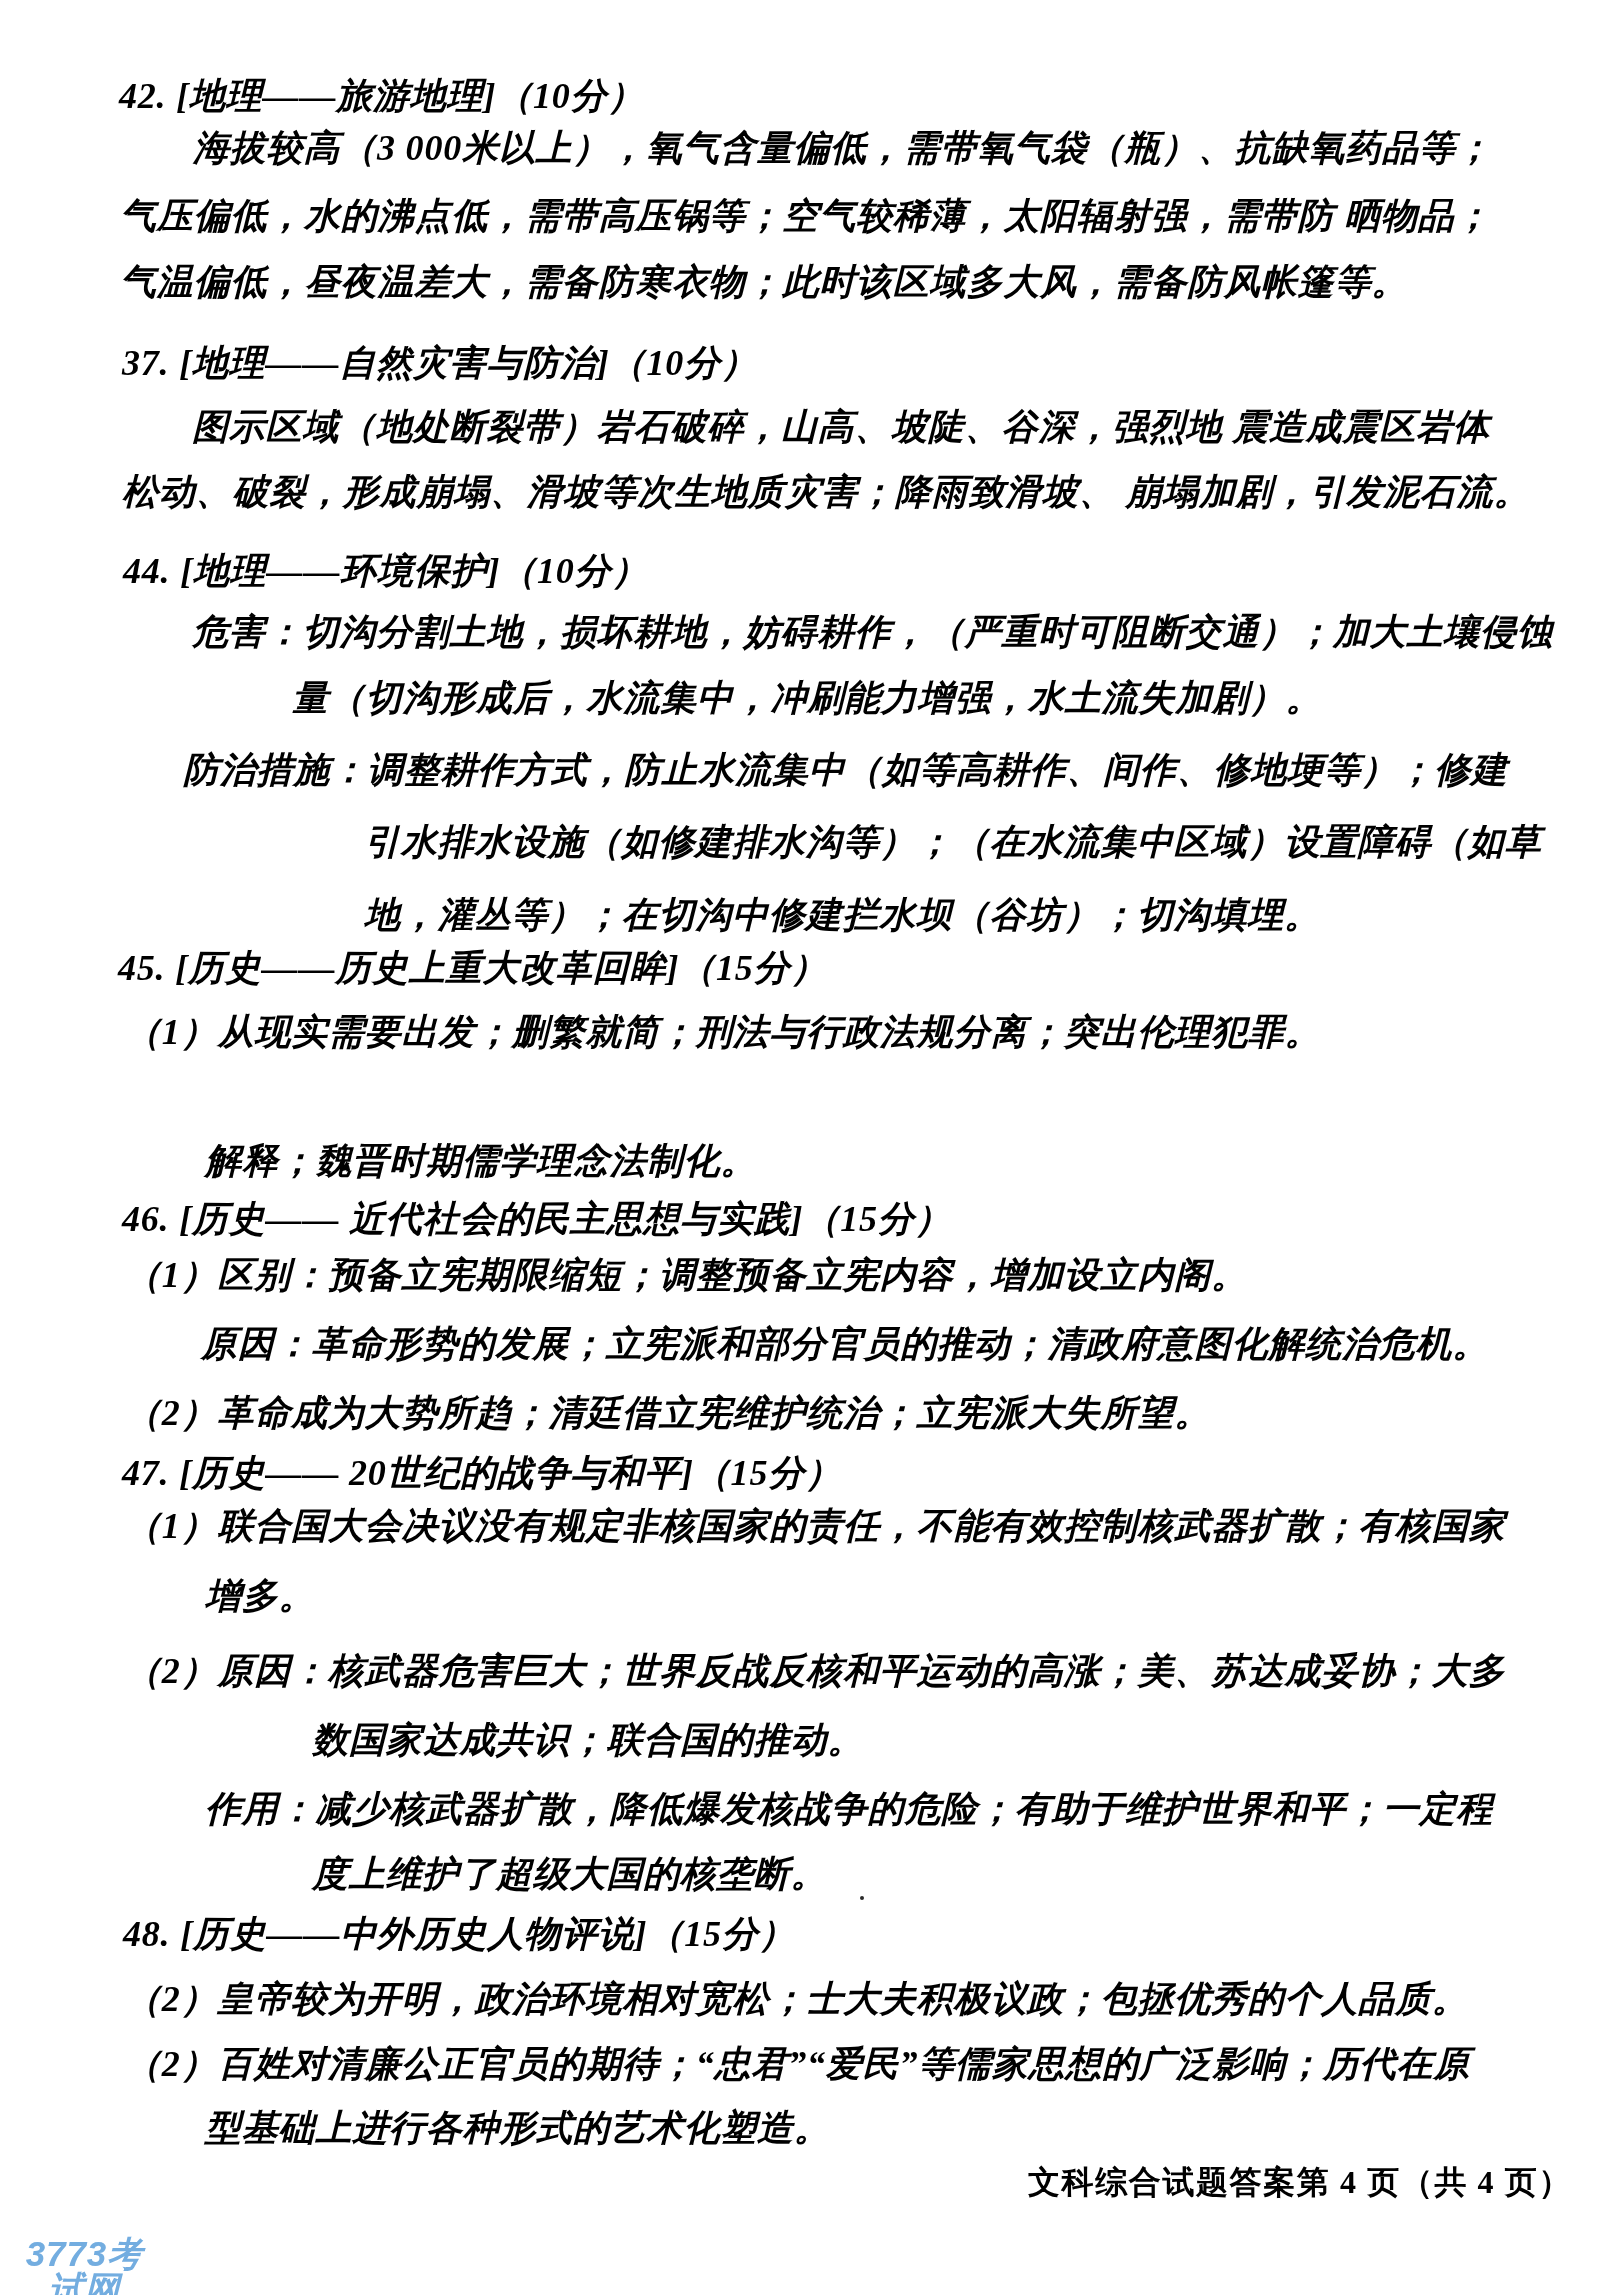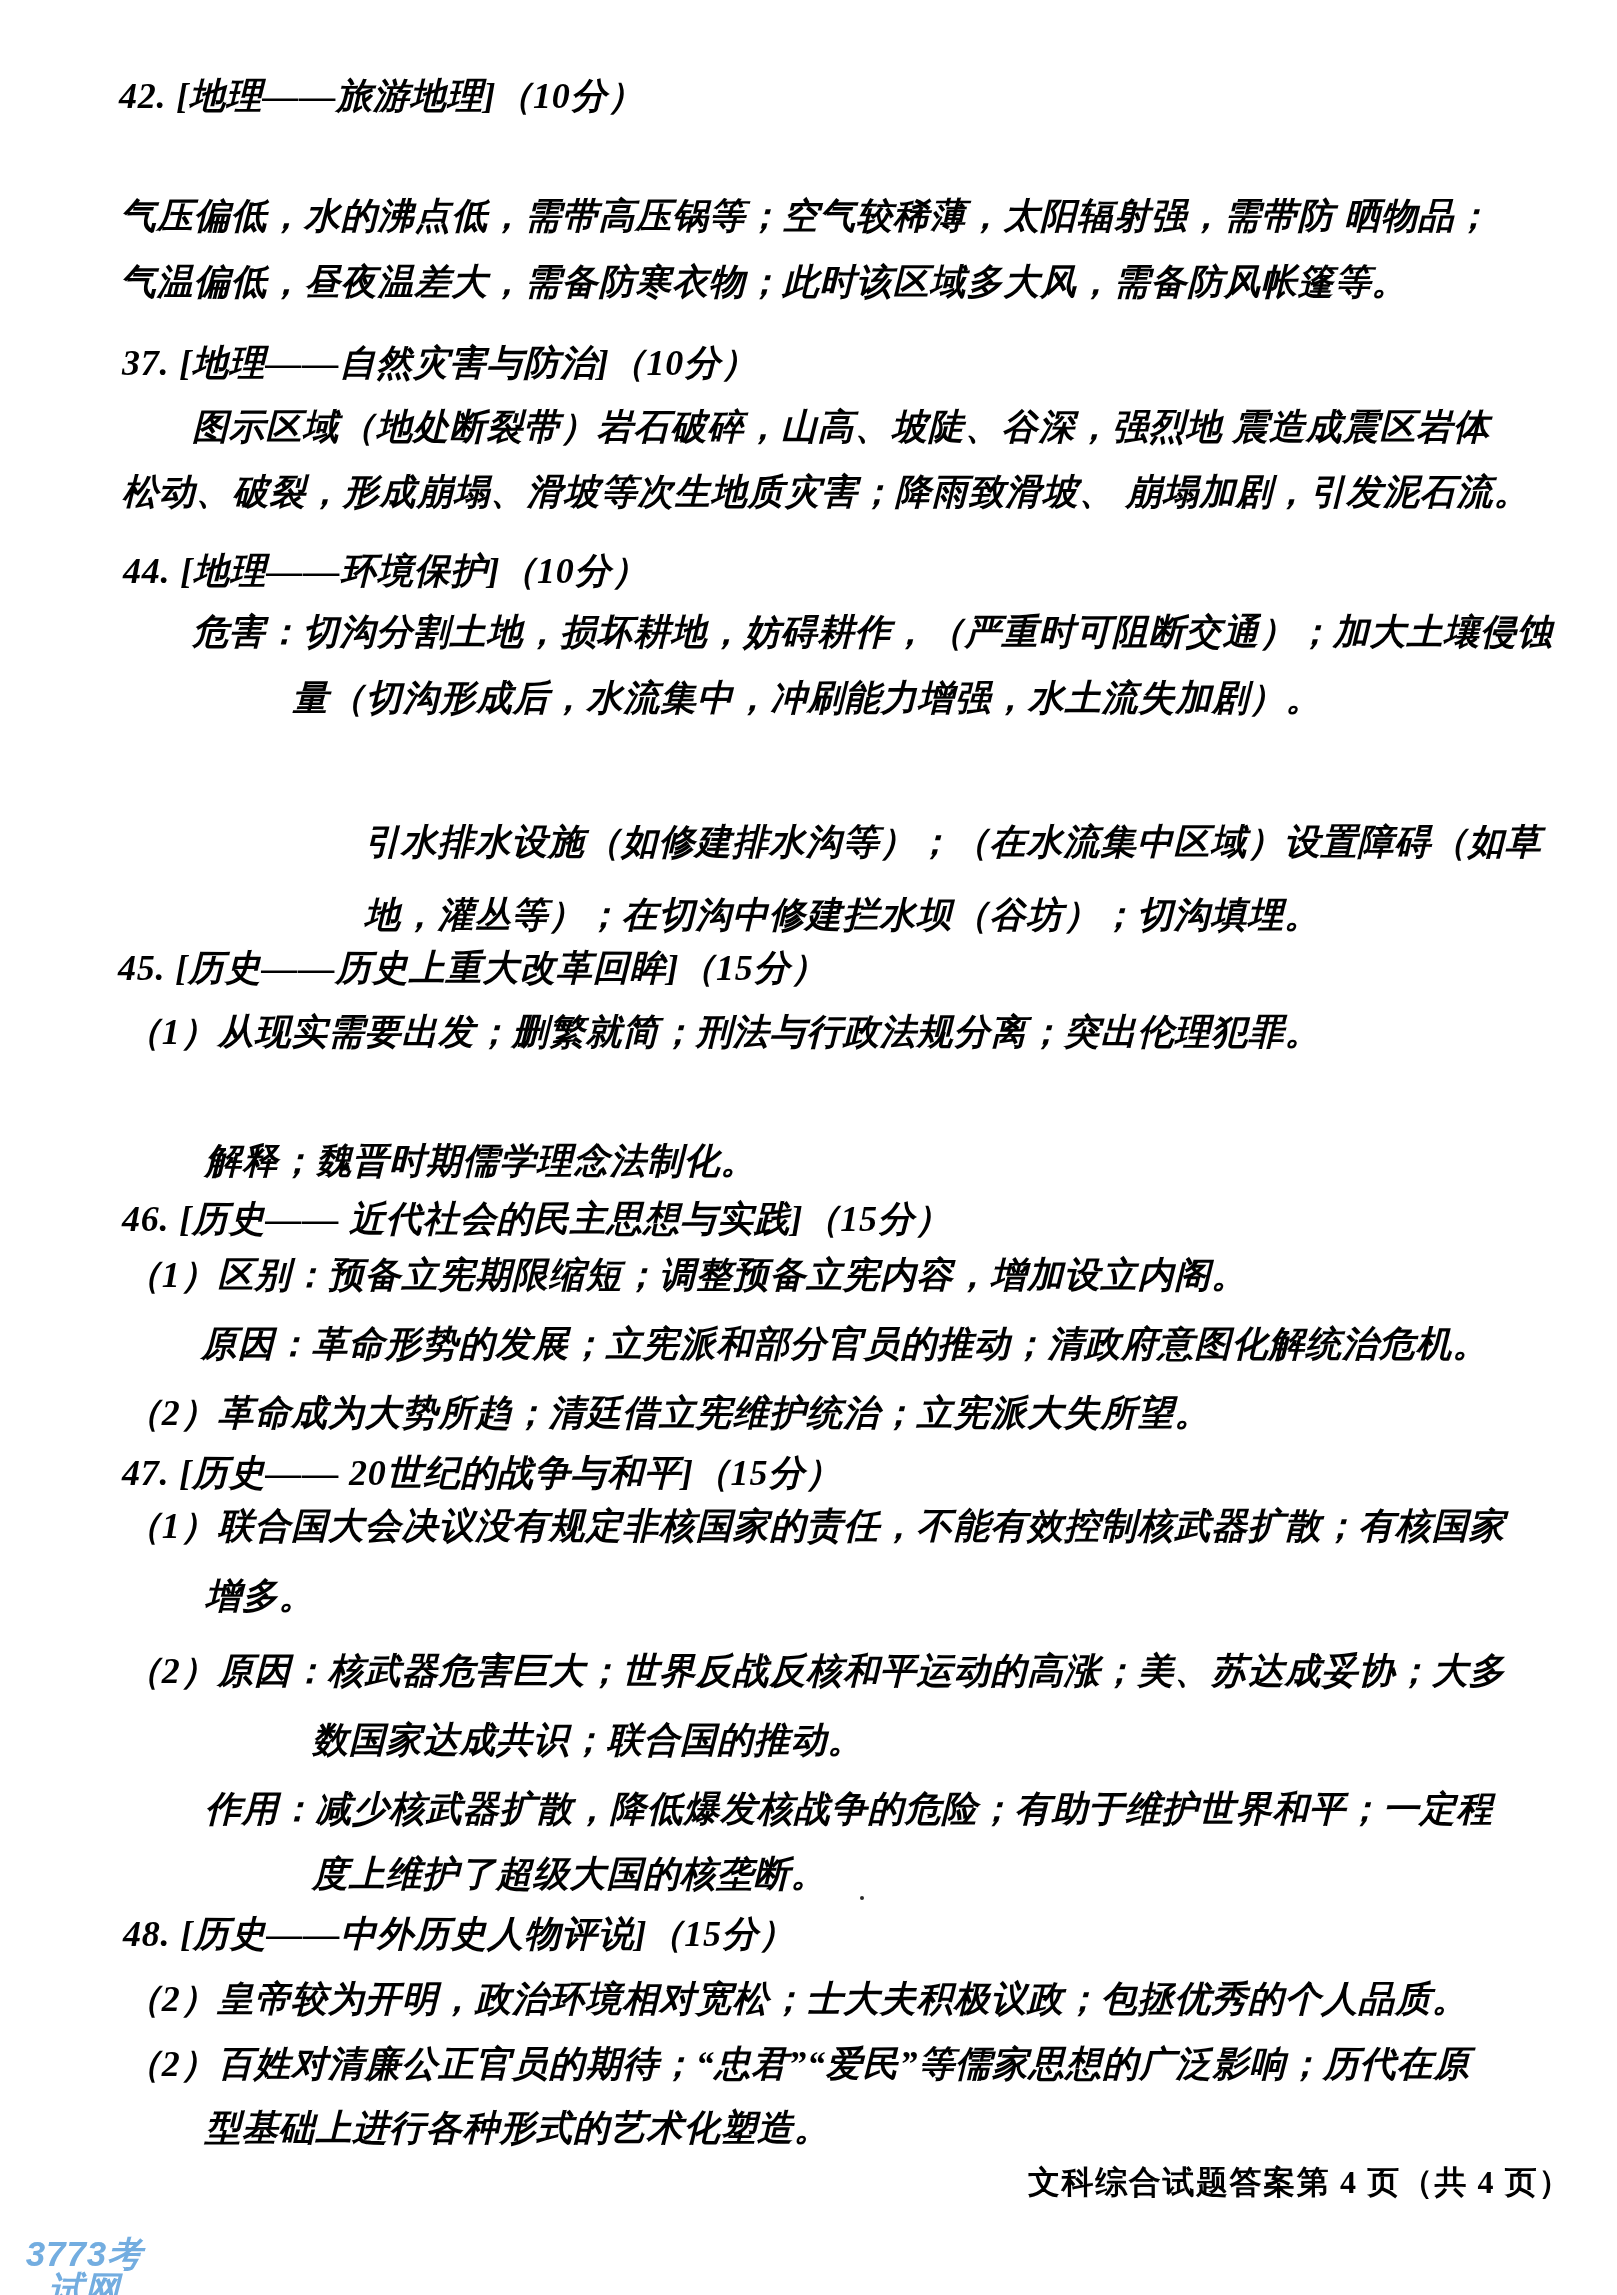--- a/index.html
+++ b/index.html
@@ -62,30 +62,32 @@
     margin-top:3.2px;
     letter-spacing:0.8px;
   }
 </style>
 </head>
 <body>
 
 <div class="page">
 
   <div class="ln" style="top:77px;left:119px">42. [地理——旅游地理]（10分）</div>
+  <div class="ln" style="top:129px;left:193px">海拔较高（3 000米以上），氧气含量偏低，需带氧气袋（瓶）、抗缺氧药品等；</div>
   <div class="ln" style="top:197px;left:120px">气压偏低，水的沸点低，需带高压锅等；空气较稀薄，太阳辐射强，需带防 晒物品；</div>
   <div class="ln" style="top:263px;left:120px">气温偏低，昼夜温差大，需备防寒衣物；此时该区域多大风，需备防风帐篷等。</div>
 
   <div class="ln" style="top:344px;left:122px">37. [地理——自然灾害与防治]（10分）</div>
   <div class="ln" style="top:408px;left:192px">图示区域（地处断裂带）岩石破碎，山高、坡陡、谷深，强烈地 震造成震区岩体</div>
   <div class="ln" style="top:473px;left:122px">松动、破裂，形成崩塌、滑坡等次生地质灾害；降雨致滑坡、 崩塌加剧，引发泥石流。</div>
 
   <div class="ln" style="top:552px;left:123px">44. [地理——环境保护]（10分）</div>
   <div class="ln" style="top:613px;left:192px">危害：切沟分割土地，损坏耕地，妨碍耕作，（严重时可阻断交通）；加大土壤侵蚀</div>
   <div class="ln" style="top:679px;left:292px">量（切沟形成后，水流集中，冲刷能力增强，水土流失加剧）。</div>
+  <div class="ln" style="top:751px;left:183px">防治措施：调整耕作方式，防止水流集中（如等高耕作、间作、修地埂等）；修建</div>
   <div class="ln" style="top:823px;left:364px">引水排水设施（如修建排水沟等）；（在水流集中区域）设置障碍（如草</div>
   <div class="ln" style="top:896px;left:364px">地，灌丛等）；在切沟中修建拦水坝（谷坊）；切沟填埋。</div>
 
   <div class="ln" style="top:949px;left:118px">45. [历史——历史上重大改革回眸]（15分）</div>
   <div class="ln" style="top:1013px;left:125px">（1）从现实需要出发；删繁就简；刑法与行政法规分离；突出伦理犯罪。</div>
   <div class="ln" style="top:1142px;left:205px">解释；魏晋时期儒学理念法制化。</div>
 
   <div class="ln" style="top:1200px;left:122px">46. [历史—— 近代社会的民主思想与实践]（15分）</div>
   <div class="ln" style="top:1256px;left:125px">（1）区别：预备立宪期限缩短；调整预备立宪内容，增加设立内阁。</div>
   <div class="ln" style="top:1325px;left:201px">原因：革命形势的发展；立宪派和部分官员的推动；清政府意图化解统治危机。</div>

